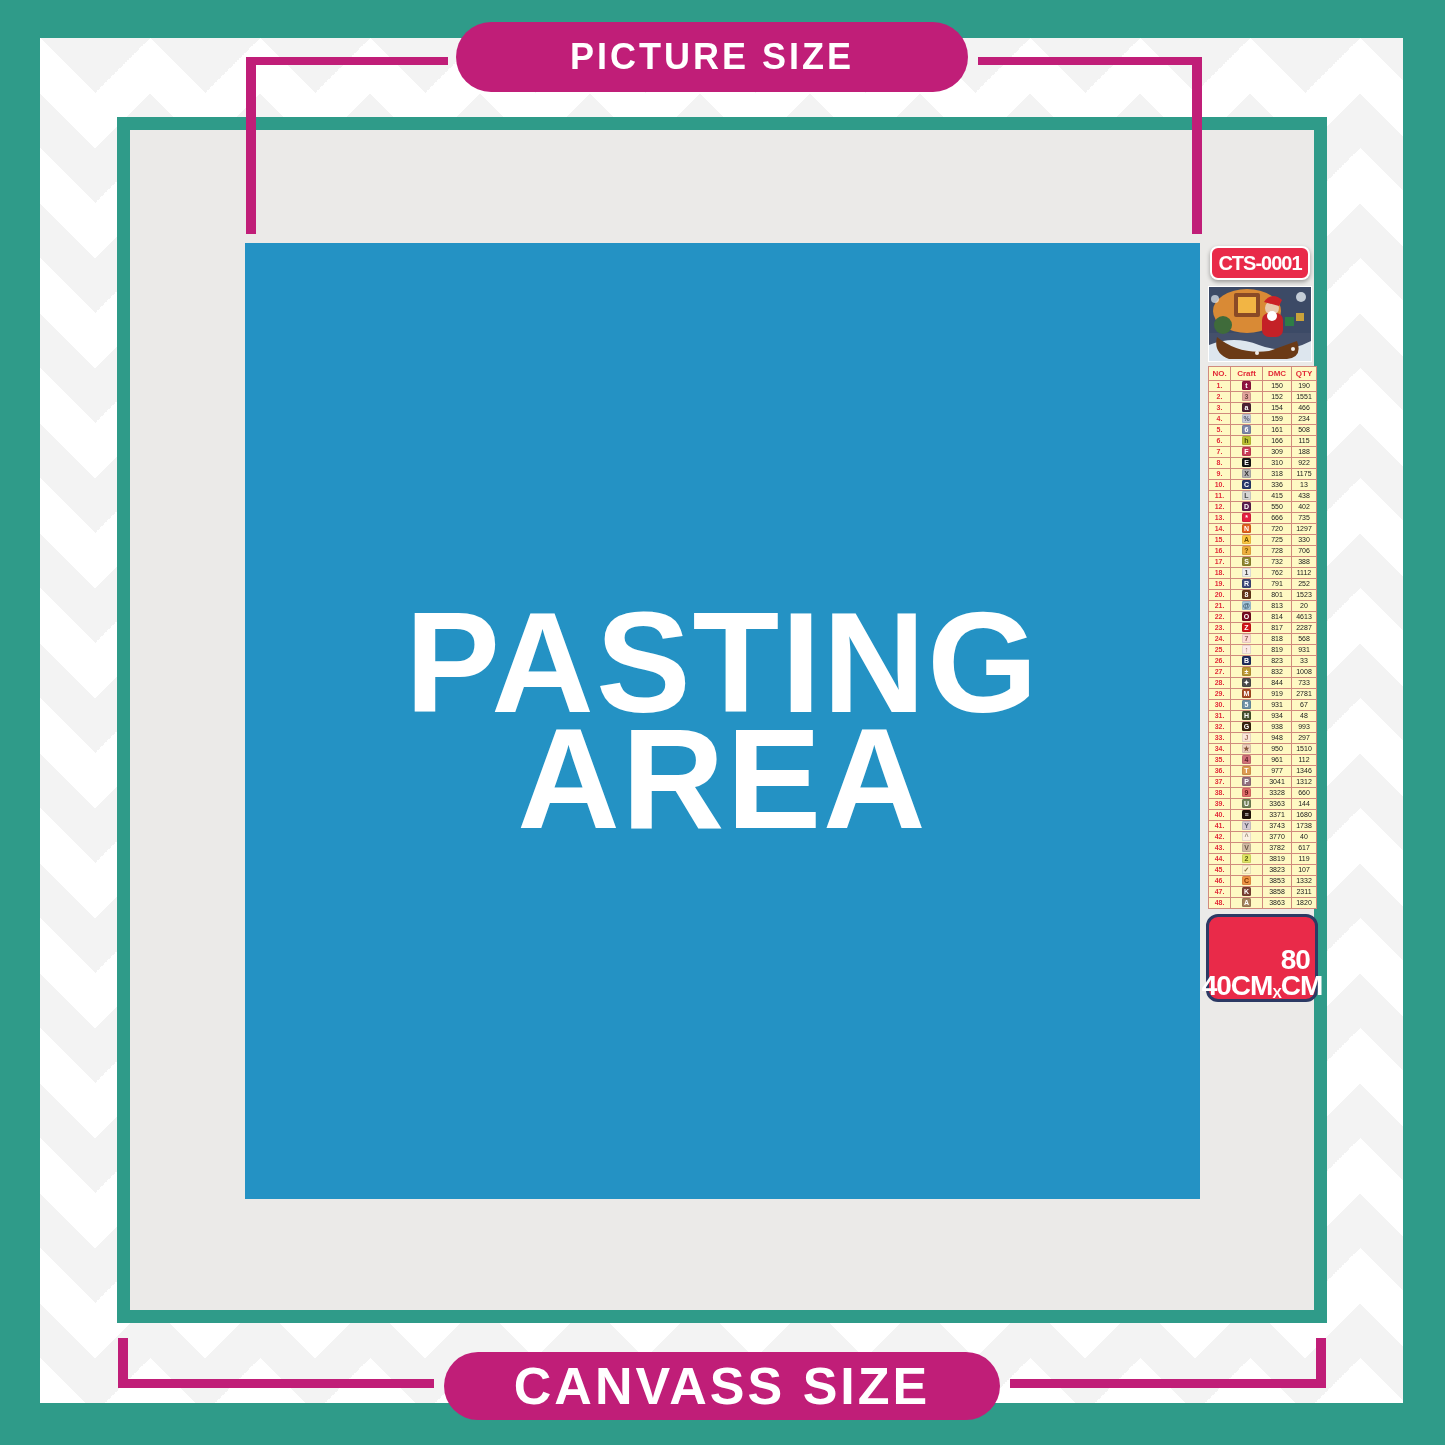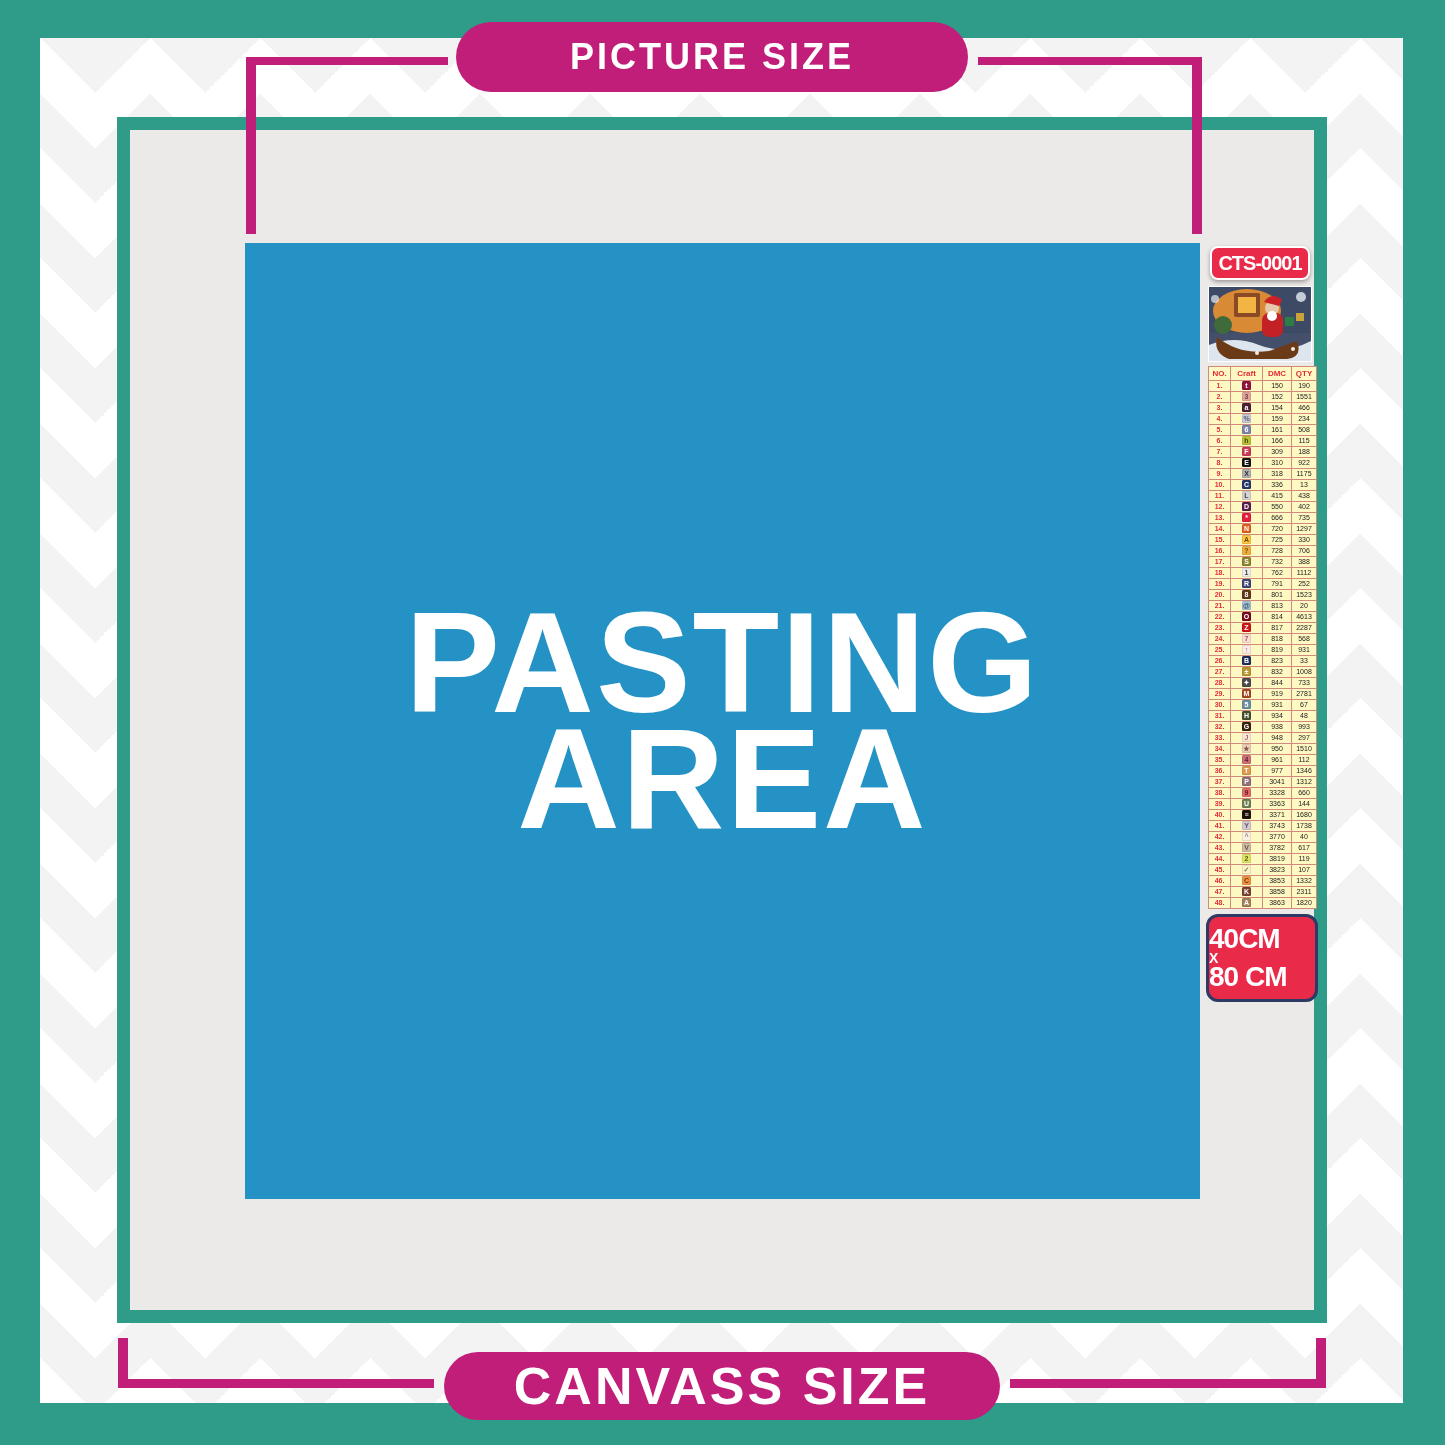--- a/index.html
+++ b/index.html
@@ -82,21 +82,21 @@
   }
   .legend th{color:#e22b38;font-size:8px;font-weight:bold;height:13px;}
   .legend td{font-size:7px;color:#1a1a1a;height:10px;line-height:10px;}
   .legend td.no{color:#e22b38;font-weight:bold;}
   .chip{display:inline-block;width:9px;height:9px;line-height:9px;font-size:7px;
     font-weight:bold;border-radius:1.5px;box-shadow:inset 0 0 0 .5px rgba(0,0,0,.18);}
   
   .size-pill{
     position:absolute;left:1206px;top:914px;width:112px;height:88px;box-sizing:border-box;
     background:var(--red,#e92a49);border:3px solid var(--navy,#2c3a64);border-radius:12px;
-    display:flex;flex-direction:column;align-items:flex-start;justify-content:center;
+    display:flex;flex-direction:row;align-items:flex-end;justify-content:center;
     color:#fff;font-weight:bold;letter-spacing:-1px;z-index:3;
   }
   .size-pill .big{font-size:28px;line-height:26px;}
   .size-pill .x{font-size:14px;line-height:12px;}
 </style>
 </head>
 <body>
 
 <div id="canvas">
 

